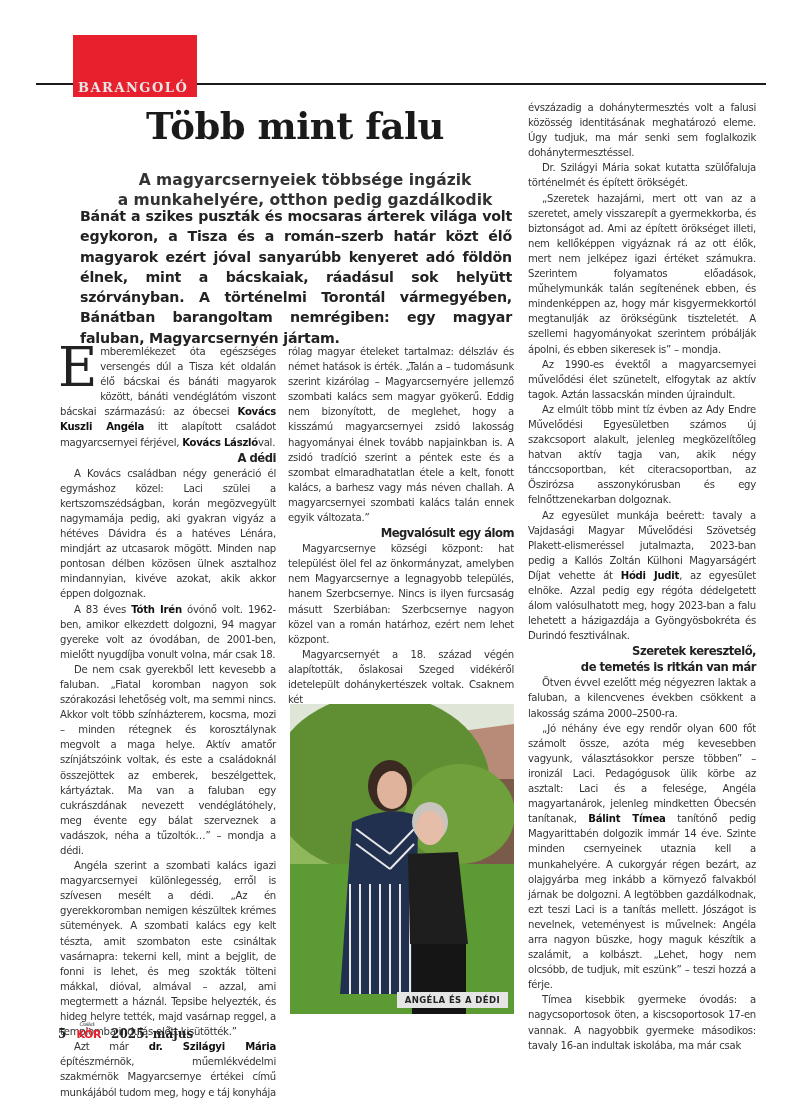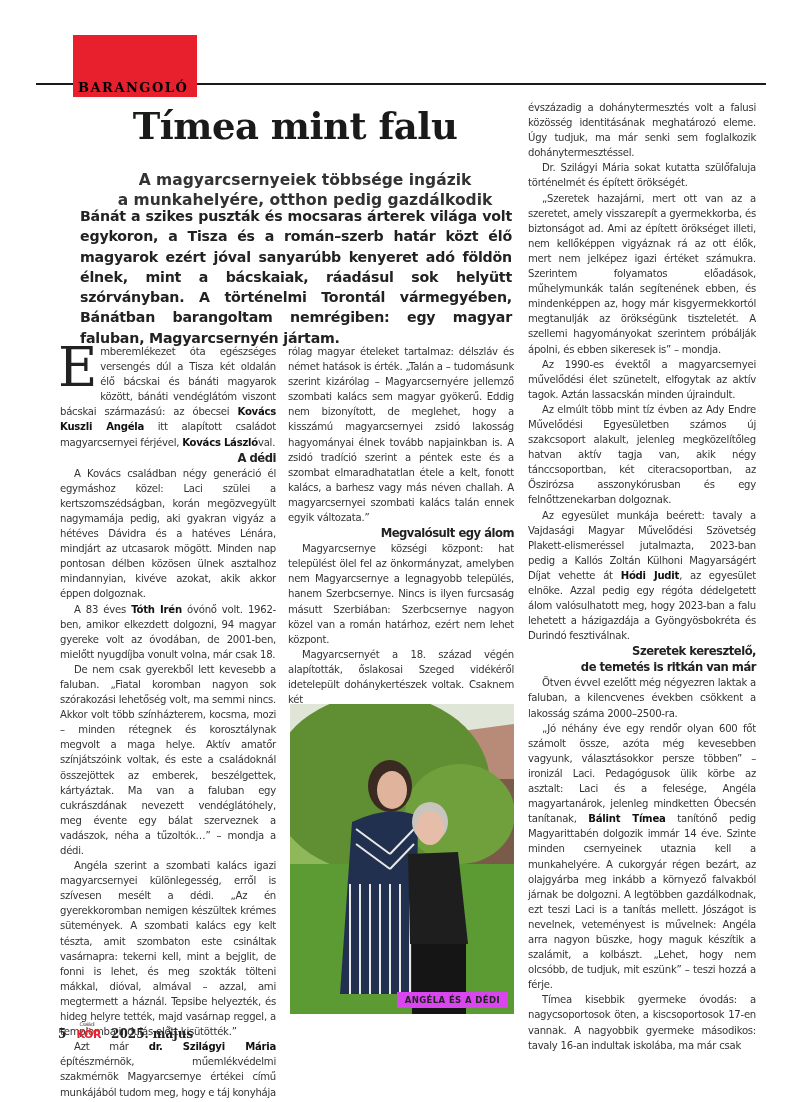--- a/index.html
+++ b/index.html
@@ -1,21 +1,21 @@
 <!DOCTYPE html>
 <html><head>
 <meta charset="utf-8">
 <style>
   html, body { margin: 0; padding: 0; background: #ffffff; }
   body { width: 800px; height: 1102px; position: relative; overflow: hidden;
          font-family: "DejaVu Sans", "Liberation Sans", sans-serif; color: #222; }
 
   .rule-top { position: absolute; left: 36px; top: 83px; width: 730px; height: 2px; background: #1a1a1a; }
   .section-tag { position: absolute; left: 73px; top: 35px; width: 124px; height: 62px; background: #e8202e; }
-  .section-tag span { position: absolute; left: 5px; bottom: 2px; color: #000000; font-family: "DejaVu Serif", serif;
+  .section-tag span { position: absolute; left: 5px; bottom: 2px; color: #e5e5e5; font-family: "DejaVu Serif", serif;
                       font-weight: bold; font-size: 13px; letter-spacing: 1.5px; }
 
   .title { position: absolute; left: 80px; top: 104px; width: 430px; text-align: center;
            font-family: "DejaVu Serif", serif; font-weight: bold; font-size: 37px; color: #1a1a1a; margin: 0; letter-spacing: -0.5px; }
   .subtitle { position: absolute; left: 80px; top: 160px; width: 430px; text-align: center;
               font-family: "DejaVu Sans", sans-serif; font-weight: bold; font-size: 15.5px; line-height: 20px; color: #333; margin: 10px; }
   .lead { position: absolute; left: 80px; top: 206px; width: 432px; font-weight: bold; font-size: 14.2px;
           line-height: 20.3px; color: #222; text-align: justify; margin: 0; letter-spacing: -0.2px; }
 
   .col { position: absolute; font-size: 10.1px; line-height: 15.1px; color: #333; text-align: justify; letter-spacing: -0.25px; }
@@ -27,37 +27,37 @@
   .col-right { left: 528px; top: 100px; width: 228px; }
 
   .subhead { text-align: right; font-weight: bold; font-size: 11.6px; line-height: 16px; color: #222;
              margin: 12px 0 10px 0; text-indent: 0 !important; letter-spacing: -0.5px; }
 
   .dropcap { float: left; font-family: "DejaVu Serif", serif; font-size: 54px; line-height: 44px;
              margin: 2px 3px 0 -2px; color: #222; }
 
   .photo { position: absolute; left: 290px; top: 704px; width: 224px; height: 310px; overflow: hidden; background: #6a9a3a; }
   .photo svg { display: block; }
-  .caption { position: absolute; right: 6px; bottom: 6px; background: #d946ef; color: #222; font-weight: bold;
+  .caption { position: absolute; right: 6px; bottom: 6px; background: #e5e5e5; color: #222; font-weight: bold;
              font-size: 8.5px; padding: 3px 8px; letter-spacing: 0.4px; }
 
   .footer { position: absolute; left: 58px; top: 1027px; font-family: "DejaVu Serif", serif; font-weight: bold; font-size: 12px; color: #222; }
   .footer .logo { display: inline-block; color: #e8202e; font-family: "DejaVu Sans", sans-serif; font-weight: bold;
                   font-size: 11px; margin: 0 6px; position: relative; letter-spacing: -0.5px; }
   .footer .logo small { position: absolute; top: -7px; left: 3px; font-size: 5px; color: #444; font-weight: normal; }
 </style>
 </head>
 <body>
 
 <div class="rule-top"></div>
 <div class="section-tag">
   <span>BARANGOLÓ</span>
 </div>
 
-<h1 class="title">Tímea mint falu</h1>
+<h1 class="title">Több mint falu</h1>
 <h2 class="subtitle">
   <span>A magyarcsernyeiek többsége ingázik</span><br>
   <span>a munkahelyére, otthon pedig gazdálkodik</span>
 </h2>
 <p class="lead">Bánát a szikes puszták és mocsaras árterek világa volt egykoron, a Tisza és a román–szerb határ közt élő magyarok ezért jóval sanyarúbb kenyeret adó földön élnek, mint a bácskaiak, ráadásul sok helyütt szórványban. A történelmi Torontál vármegyében, Bánátban barangoltam nemrégiben: egy magyar faluban, Magyarcsernyén jártam.</p>
 
 <div class="col col-left">
   <p class="noindent"><span class="dropcap">E</span><span>mberemlékezet óta egészséges versengés dúl a Tisza két oldalán élő bácskai és bánáti magyarok között, bánáti vendéglátóm viszont bácskai származású: az óbecsei </span><b>Kovács Kuszli Angéla</b><span> itt alapított családot magyarcsernyei férjével, </span><b>Kovács László</b><span>val.</span></p>
   <p class="subhead">A dédi</p>
   <p>A Kovács családban négy generáció él egymáshoz közel: Laci szülei a kertszomszédságban, korán megözvegyült nagymamája pedig, aki gyakran vigyáz a hétéves Dávidra és a hatéves Lénára, mindjárt az utcasarok mögött. Minden nap pontosan délben közösen ülnek asztalhoz mindannyian, kivéve azokat, akik akkor éppen dolgoznak.</p>

